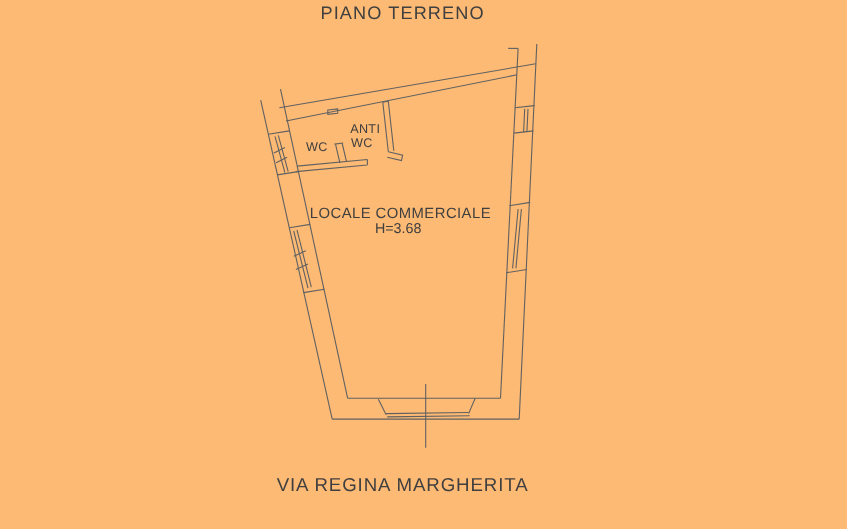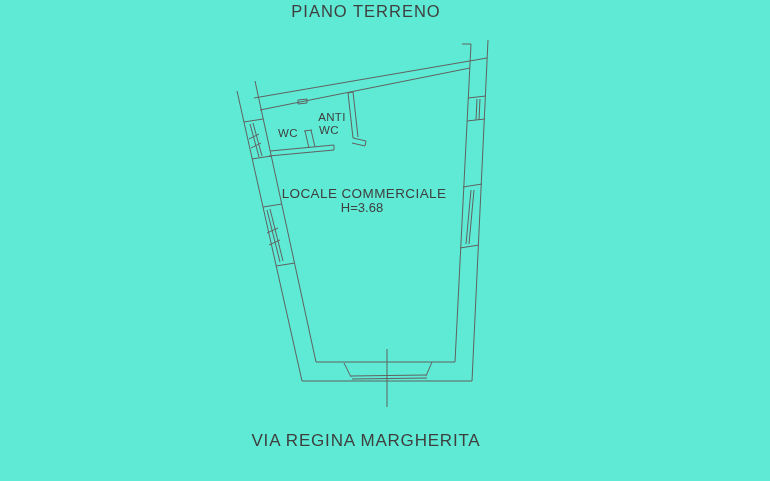--- a/index.html
+++ b/index.html
@@ -4,21 +4,21 @@
 <style>
   html, body {
     margin: 0;
     padding: 0;
     background: #ffffff;
   }
   .page {
     position: relative;
     width: 770px;
     height: 481px;
-    background: #5eead4;
+    background: #fdba74;
     overflow: hidden;
     font-family: "Liberation Sans", sans-serif;
   }
   svg.plan {
     position: absolute;
     left: 0;
     top: 0;
   }
   svg.plan line, svg.plan path {
     stroke: #616161;

